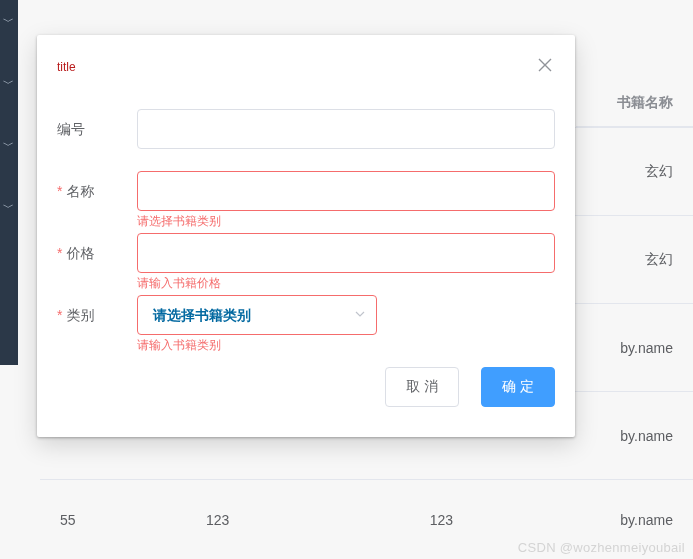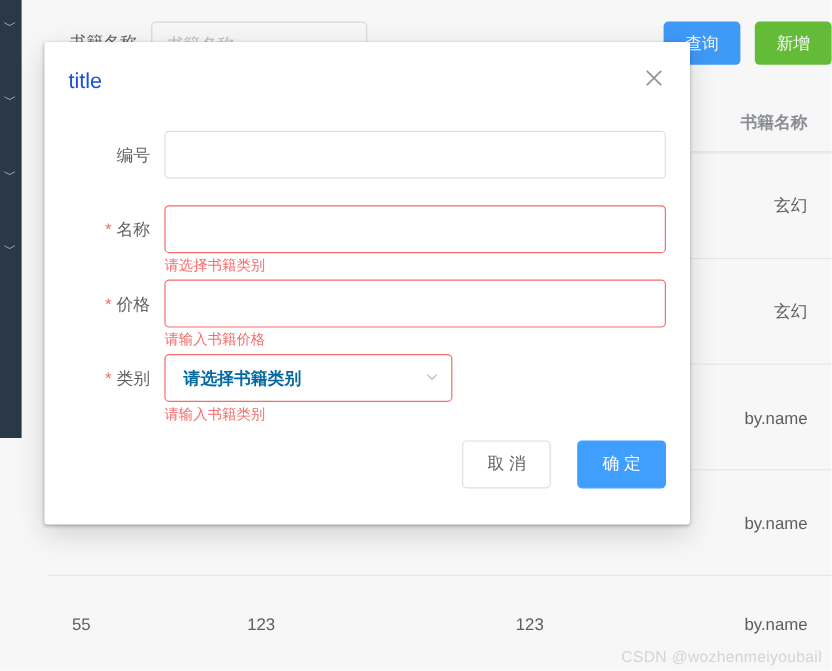--- a/index.html
+++ b/index.html
@@ -95,22 +95,22 @@
       background: #fff;
       border-radius: 2px;
       box-shadow: 0 1px 3px rgba(0,0,0,0.3), 0 8px 24px rgba(0,0,0,0.15);
       padding-bottom: 10px;
     }
     .dialog-header {
       padding: 20px 20px 10px 20px;
       position: relative;
     }
     .dialog-title {
-      font-size: 18px;
-      color: #1d4ed8;
+      font-size: 12px;
+      color: #b91c1c;
       line-height: 24px;
     }
     .dialog-close {
       position: absolute;
       right: 20px; top: 20px;
       color: #909399;
       font-size: 16px;
       cursor: pointer;
       width: 20px; height: 20px;
       display: flex; align-items: center; justify-content: center;
@@ -119,21 +119,21 @@
       padding: 20px 20px 0 20px;
     }
     .form-item {
       display: flex;
       margin-bottom: 22px;
       position: relative;
     }
     .form-item.has-error { margin-bottom: 22px; }
     .form-label {
       width: 80px;
-      text-align: right;
+      text-align: left;
       padding-right: 12px;
       line-height: 40px;
       color: #606266;
       font-size: 14px;
       flex-shrink: 0;
     }
     .form-label .req {
       color: #f56c6c;
       margin-right: 4px;
     }
@@ -218,27 +218,20 @@
 <body>
 
 <div class="bg">
   <div class="bg-sidebar">
     <span class="chev" style="top:14px">﹀</span>
     <span class="chev" style="top:76px">﹀</span>
     <span class="chev" style="top:138px">﹀</span>
     <span class="chev" style="top:200px">﹀</span>
   </div>
 
-  <div class="bg-top">
-    <span class="bg-label">书籍名称</span>
-    <div class="bg-input">书籍名称</div>
-    <div style="flex:1"></div>
-    <div class="bg-btn blue" style="margin-left:20px">查询</div>
-    <div class="bg-btn green">新增</div>
-  </div>
 
   <div class="bg-table">
     <div class="bg-row" style="height:48px;">
       <span class="bg-col-id"></span>
         <span class="bg-col-p"></span>
         <span class="bg-col-c"></span>
       <span class="bg-last bg-th">书籍名称</span>
     </div>
     <div class="bg-row">
       <span class="bg-col-id"></span>

